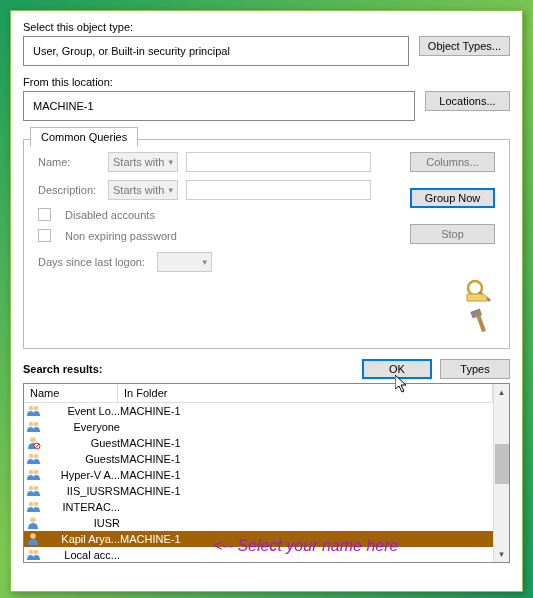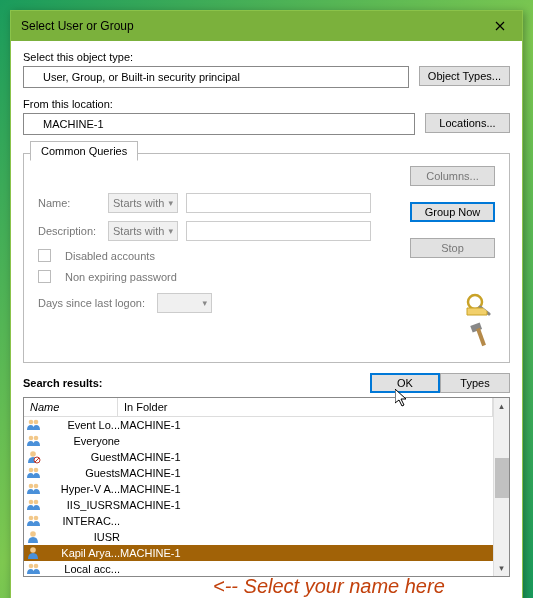--- a/index.html
+++ b/index.html
@@ -4,81 +4,73 @@
 <style>
   * { box-sizing: border-box; font-family: "Segoe UI", Tahoma, sans-serif; }
   body { margin: 0; padding: 10px; background: linear-gradient(135deg, #1a9b5c, #7ec850, #1a9b5c); width: 533px; height: 598px; }
   .window { width: 513px; margin: 0 auto; background: #fff; border: 1px solid #8bc34a; box-shadow: 2px 2px 8px rgba(0,0,0,0.3); }
   .titlebar { height: 30px; background: #7bb13c; display: flex; align-items: center; padding: 0 2px 0 10px; }
   .titlebar .title { flex: 1; color: #000; font-size: 12px; }
   .close-btn { width: 40px; height: 24px; display: flex; align-items: center; justify-content: center; font-size: 13px; color: #000; cursor: pointer; }
   .content { padding: 10px 12px; font-size: 11px; color: #000; }
   .field-label { margin-bottom: 3px; }
   .row { display: flex; gap: 10px; margin-bottom: 10px; }
-  .text-input { flex: 1; height: 22px; border: 1px solid #888; padding: 2px 19px; font-size: 11px; background: #fff; }
+  .text-input { flex: 1; height: 30px; border: 1px solid #888; padding: 2px 9px; font-size: 11px; background: #fff; }
   .btn { height: 20px; min-width: 85px; border: 1px solid #aaa; background: #e1e1e1; font-size: 11px; padding: 0 8px; cursor: pointer; }
   .btn.primary { border: 2px solid #0078d7; }
   .tab-group { border: 1px solid #bbb; margin-top: 4px; padding: 12px 14px 14px; position: relative; display: flex; }
   .tab-header { position: absolute; top: -13px; left: 6px; background: #fff; border: 1px solid #bbb; border-bottom: 1px solid #fff; padding: 3px 10px; font-size: 11px; }
   .query-form { flex: 1; color: #777; }
   .qrow { display: flex; align-items: center; gap: 8px; margin-bottom: 8px; }
   .qlabel { width: 62px; }
   .combo { width: 70px; height: 20px; border: 1px solid #ccc; background: #f0f0f0; display: flex; align-items: center; padding: 0 4px; font-size: 11px; justify-content: space-between; }
   .combo::after { content: "▾"; font-size: 9px; color: #888; }
   .qinput { width: 185px; height: 20px; border: 1px solid #ccc; }
   .chk { width: 13px; height: 13px; border: 1px solid #bbb; display: inline-block; margin-right: 6px; vertical-align: middle; }
   .side-btns { width: 75px; display: flex; flex-direction: column; gap: 16px; margin-left: 12px; align-items: flex-end; }
   .icon-stack { display: flex; flex-direction: column; align-items: flex-end; gap: 6px; margin-top: 18px; }
   .bottom-bar { display: flex; align-items: center; margin-top: 10px; }
   .sr-label { flex: 1; font-size: 11px; font-weight: bold; }
-  .bottom-bar .btn { min-width: 70px; }
+  .bottom-bar .btn { min-width: 70px; margin-left: 8px; }
   .results { border: 1px solid #888; margin-top: 4px; height: 180px; overflow: hidden; display: flex; }
   .rlist { flex: 1; overflow: hidden; }
   .rhead { display: flex; border-bottom: 1px solid #ddd; }
   .rhead .col { padding: 3px 6px; font-size: 11px; border-right: 1px solid #ddd; background: #fff; }
   .rrow { display: flex; align-items: center; font-size: 11px; height: 16px; padding-left: 2px; text-align: right; }
   .rrow.selected { background: #a16207; color: #fff; }
   .rrow .icon { width: 16px; height: 14px; margin-right: 2px; position: relative; }
   .rrow .c0 { width: 76px; white-space: nowrap; overflow: hidden; text-overflow: ellipsis; }
   .rrow .c1 { white-space: nowrap; overflow: hidden; }
   .scrollbar { width: 16px; background: #f0f0f0; border-left: 1px solid #ddd; position: relative; }
   .scroll-up, .scroll-down { height: 16px; display: flex; align-items: center; justify-content: center; font-size: 9px; color: #555; }
   .thumb { position: absolute; top: 60px; width: 14px; left: 1px; height: 40px; background: #c1c1c1; }
-  .annotation { position: absolute; font-style: italic; font-size: 20px; color: #c2410c; margin-top: 24px; }
+  .annotation { position: absolute; font-style: italic; font-size: 16px; color: #a21caf; }
   .cursor { position: absolute; }
   svg { display: block; }
 </style>
 </head>
 <body>
 
 <div class="window">
-  <div class="titlebar">
-    <span class="title">Select User or Group</span>
-    <div class="close-btn">
-      <svg width="10" height="10" viewBox="0 0 10 10">
-          <path d="M1 1 L9 9 M9 1 L1 9" stroke="currentColor" stroke-width="1.2"></path>
-        </svg>
-    </div>
-  </div>
 
   <div class="content">
 
     <div class="field-label">Select this object type:</div>
     <div class="row">
       <input class="text-input" readonly="" value="User, Group, or Built-in security principal" style="">
       <button class="btn">Object Types...</button>
     </div>
 
     <div class="field-label">From this location:</div>
     <div class="row">
       <input class="text-input" readonly="" value="MACHINE-1" style="">
       <button class="btn">Locations...</button>
     </div>
 
-    <div class="tab-group" style="margin-top:18px;align-items:center;">
+    <div class="tab-group" style="margin-top:18px;">
       <div class="tab-header">Common Queries</div>
 
       <div class="query-form">
         <div class="qrow">
           <span class="qlabel">Name:</span>
           <div class="combo">
               <span>Starts with</span>
             </div>
           <div class="qinput"></div>
         </div>
@@ -128,21 +120,21 @@
       <button class="btn primary">OK</button>
       <button class="btn">Types</button>
       <svg class="cursor" width="16" height="20" viewBox="0 0 16 20" style="left:372px;top:16px;">
         <path d="M0 0 L0 14 L4 11 L7 17 L9 16 L6 10 L11 10 Z" fill="#fff" stroke="#000" stroke-width="1"></path>
       </svg>
     </div>
 
     <div class="results">
       <div class="rlist">
         <div class="rhead">
-          <div class="col" style="width:94px;font-style:italic;">Name</div>
+          <div class="col" style="width:94px;">Name</div>
           <div class="col" style="flex:1;">In Folder</div>
         </div>
         <div id="rows-container">
             <div class="rrow">
               <span class="icon">
                 <svg width="16" height="14" viewBox="0 0 16 14">
                   <circle cx="5" cy="4" r="2.3" fill="#f2c88a"></circle>
                   <circle cx="10" cy="4" r="2.3" fill="#f2c88a"></circle>
                   <path d="M1 12 Q1 7 5 7 Q7 7 7.5 9 Q8 7 10 7 Q14 7 14 12 Z" fill="#4a90d9"></path>
                 </svg>

